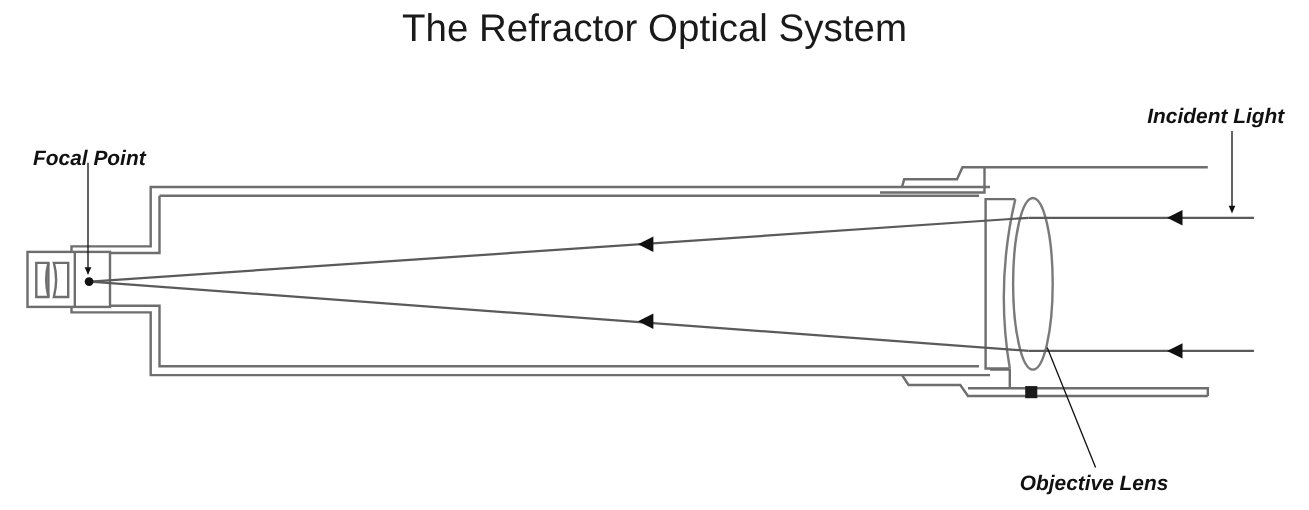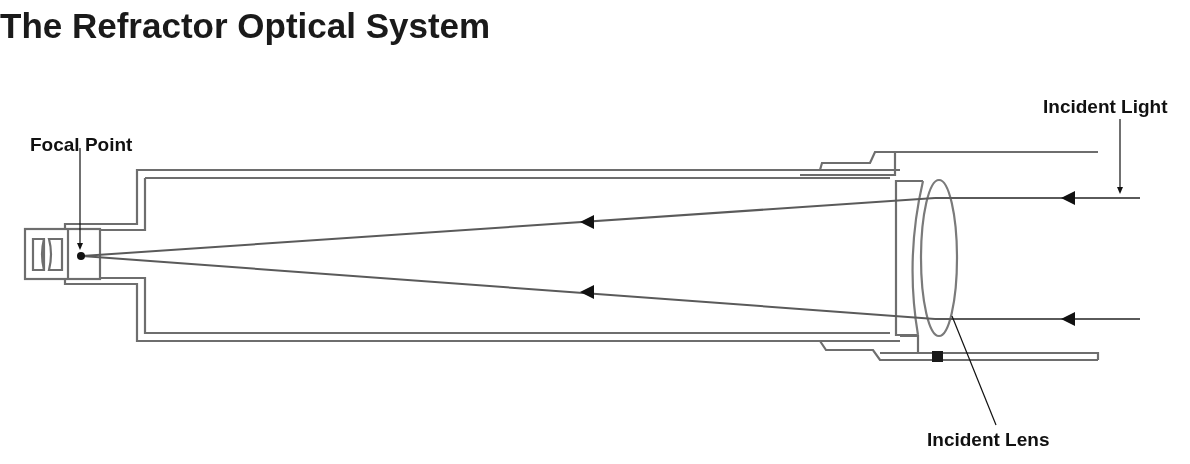--- a/index.html
+++ b/index.html
@@ -1,40 +1,40 @@
 <!DOCTYPE html>
 <html><head>
 <meta charset="utf-8">
 <style>
   html, body { margin: 0; padding: 0; background: #ffffff; }
   body { width: 1190px; height: 464px; position: relative; overflow: hidden; }
   .title {
-    position: absolute; left: 0; top: 6px; width: 1190px; 
-    font-family: "Liberation Sans", sans-serif; font-weight: bold; font-size: 35px;
+    position: absolute; left: 0; top: 6px; width: 1190px; text-align: center;
+    font-family: "Liberation Sans", sans-serif; font-weight: normal; font-size: 35px;
     color: #1a1a1a; letter-spacing: 0px;
   }
   .label {
     position: absolute; font-family: "Liberation Sans", sans-serif; font-weight: bold;
-    font-size: 19px; color: #111111; white-space: nowrap;
+    font-size: 19px; color: #111111; white-space: nowrap; font-style: italic;
   }
   svg { position: absolute; left: 0; top: 0; }
   .tube { fill: none; stroke: #6e6e6e; stroke-width: 2.2; }
   .ray { fill: none; stroke: #5a5a5a; stroke-width: 2; }
   .ptr { fill: none; stroke: #111; stroke-width: 1.2; }
   .lens { fill: none; stroke: #7a7a7a; stroke-width: 2.2; }
   .arrowhead { fill: #111; }
 </style>
 </head>
 <body>
 
 <div class="title">The Refractor Optical System</div>
 
 <div class="label" style="left:30px; top:134px;">Focal Point</div>
 <div class="label" style="left:1043px; top:96px;">Incident Light</div>
-<div class="label" style="left:927px; top:429px;">Incident Lens</div>
+<div class="label" style="left:927px; top:429px;">Objective Lens</div>
 
 <svg width="1190" height="464" viewBox="0 0 1190 464">
 
   <g>
     <rect class="tube" x="25" y="229" width="75" height="50"></rect>
     <line class="tube" x1="68" y1="229" x2="68" y2="279"></line>
     <path class="tube" d="M33 239 L44 239 L44 270 L33 270 Z"></path>
     <path class="tube" d="M44 239 Q40 254 44 270"></path>
     <path class="tube" d="M49 239 L62 239 L62 270 L49 270 Q53 254 49 239 Z"></path>
   </g>

